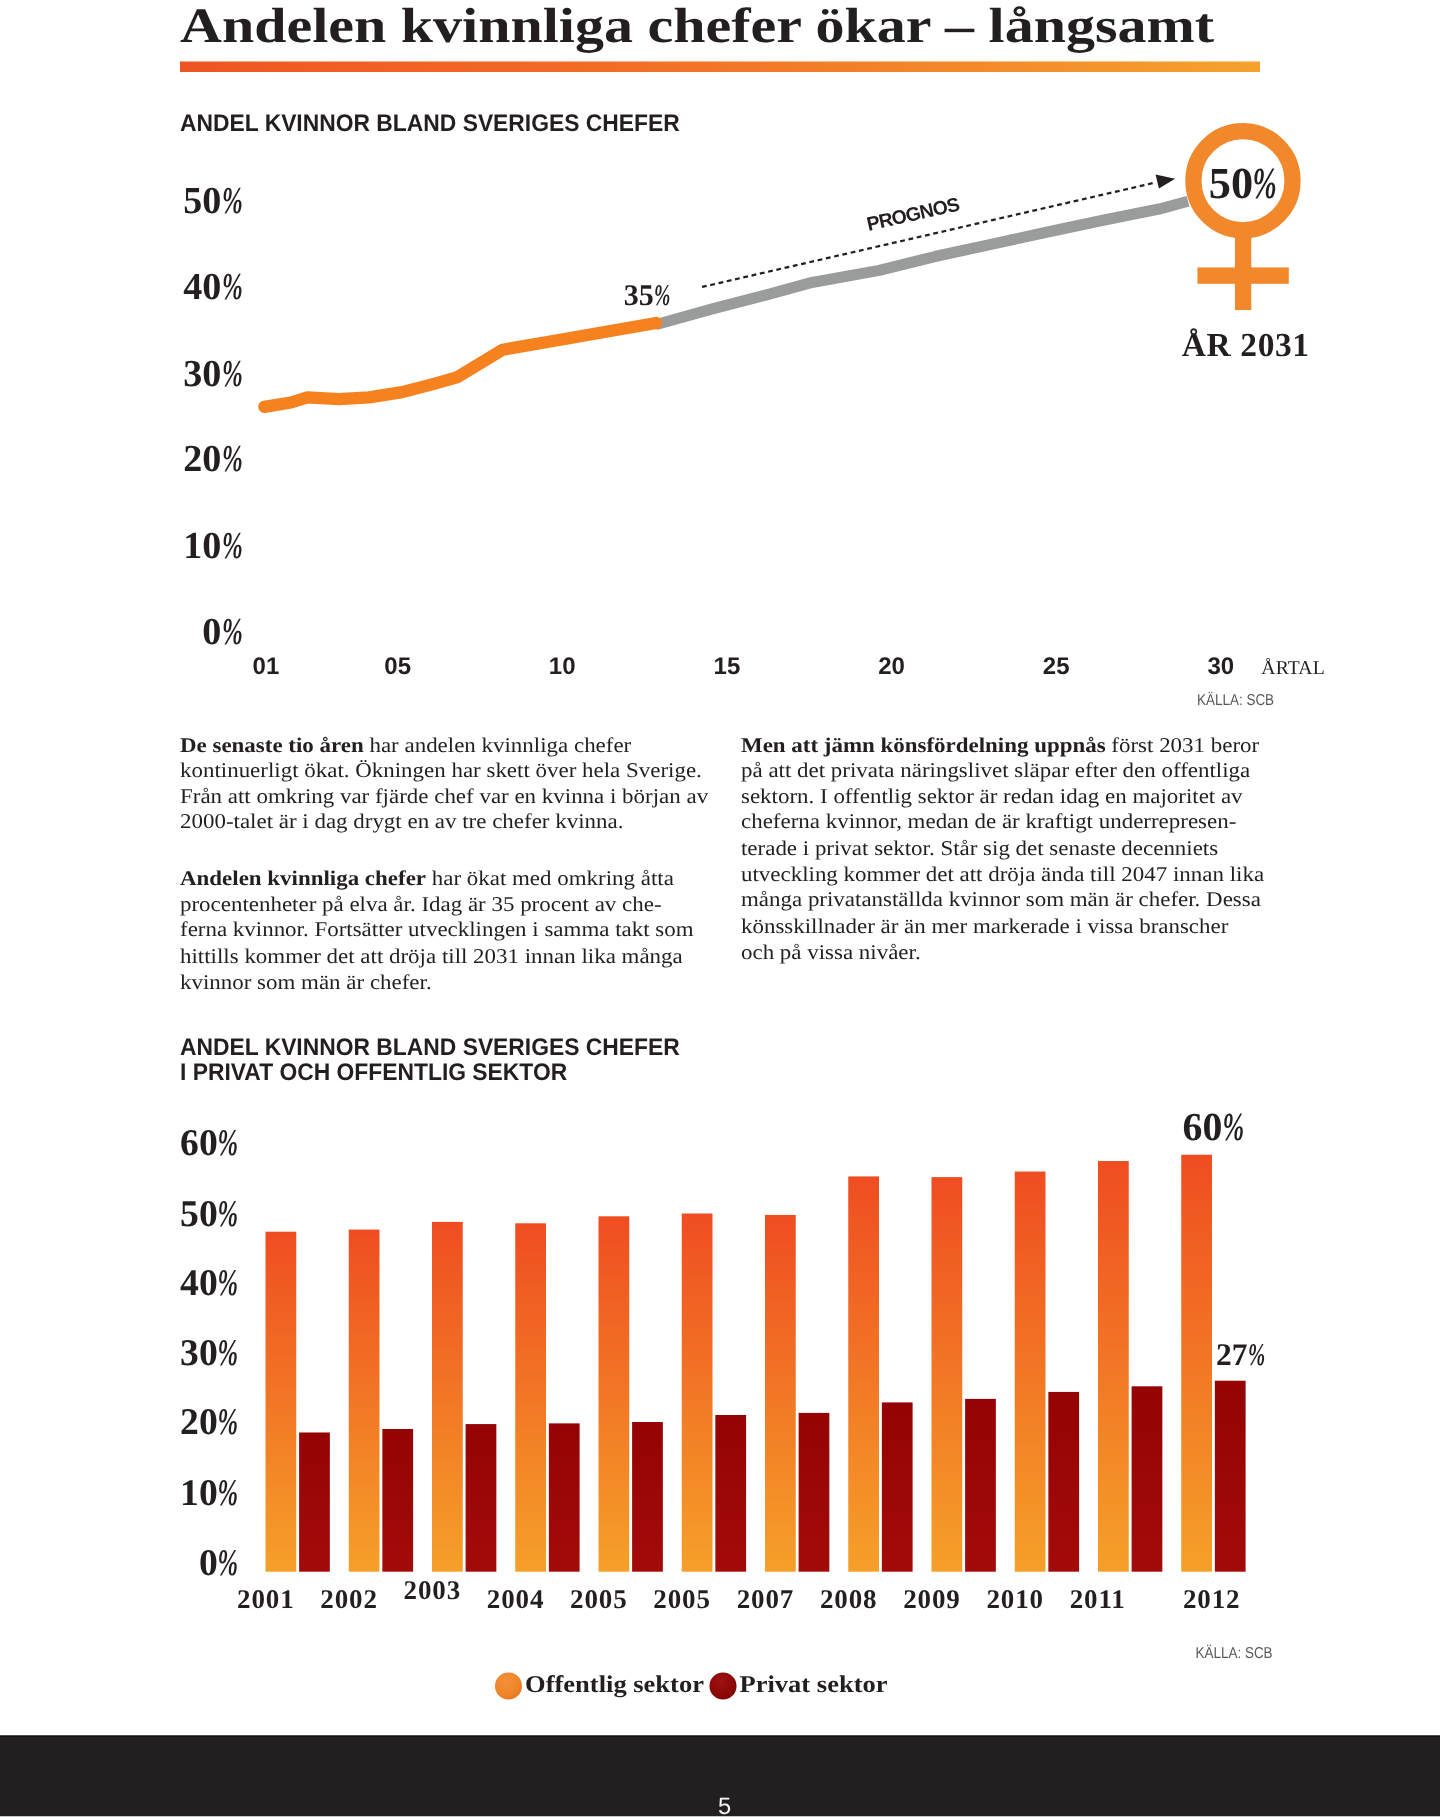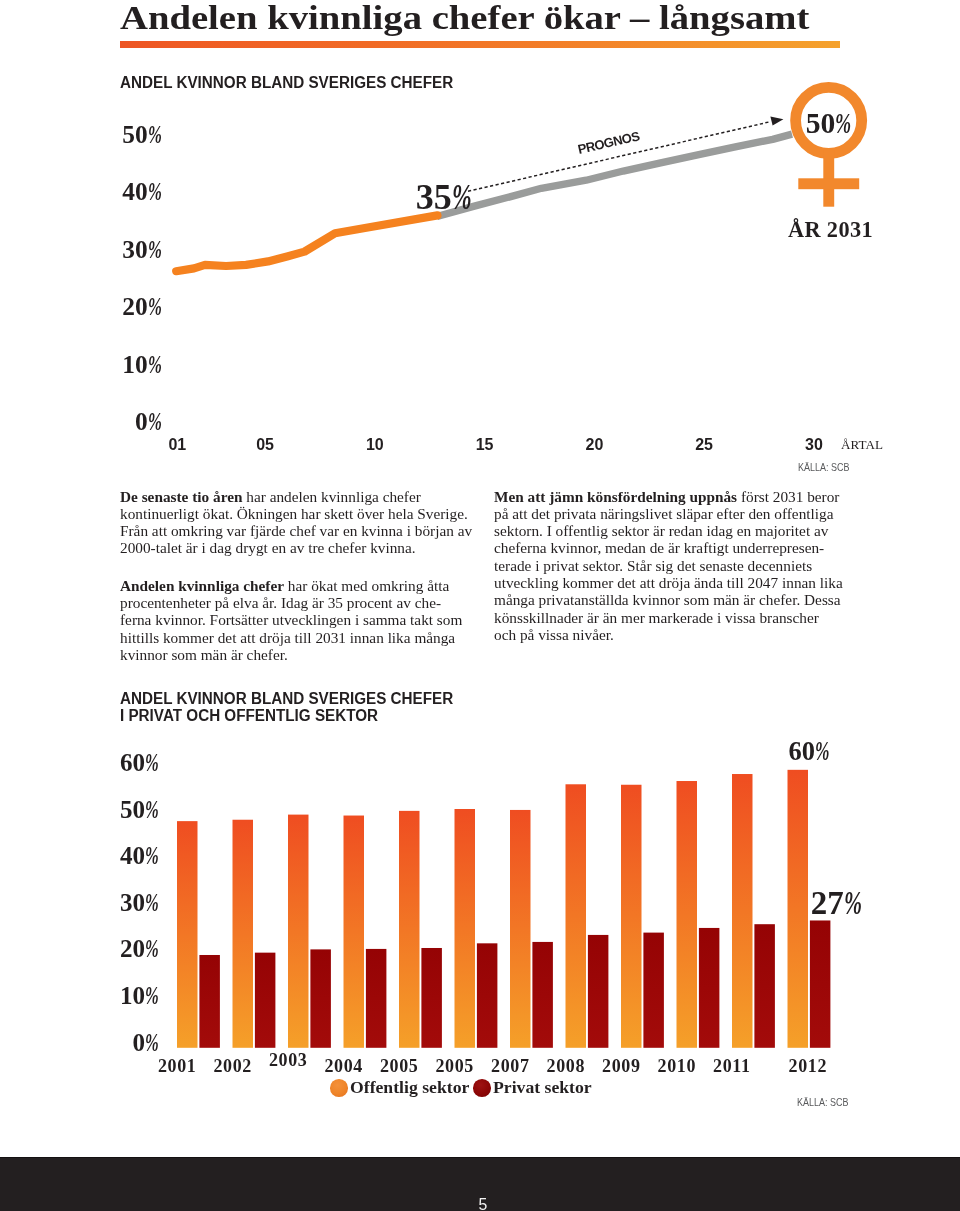--- a/index.html
+++ b/index.html
@@ -27,21 +27,21 @@
   .pc{display:inline-block;transform:scaleX(0.655);transform-origin:0 50%;
         margin-right:-0.345em;}
   .xtick{font-family:"Liberation Sans",sans-serif;font-weight:700;font-size:16px;
         line-height:18px;color:#231f20;text-align:center;white-space:nowrap;}
   #artal{font-family:"Liberation Serif",serif;font-weight:400;font-size:13.1px;
         line-height:18px;color:#231f20;letter-spacing:0.1px;white-space:nowrap;}
   #prognos{left:578.8px;top:142.0px;font-family:"Liberation Sans",sans-serif;font-weight:700;
         font-size:13px;line-height:15px;color:#231f20;letter-spacing:-0.55px;white-space:nowrap;
         transform:rotate(-12.8deg);transform-origin:0 12px;}
   #mark35{left:415.8px;top:182.1px;font-family:"Liberation Serif",serif;font-weight:700;
-        font-size:36px;line-height:30px;color:#231f20;white-space:nowrap;}
+        font-size:20px;line-height:30px;color:#231f20;white-space:nowrap;}
   #mark50{left:805.8px;top:106.5px;font-family:"Liberation Serif",serif;font-weight:700;
         font-size:29.6px;line-height:32px;color:#231f20;white-space:nowrap;}
   #year2031{left:787.9px;top:217.4px;font-family:"Liberation Serif",serif;font-weight:700;
         font-size:22.3px;line-height:25px;color:#231f20;white-space:nowrap;letter-spacing:0.4px;}
 
   
   .bodycol{font-family:"Liberation Serif",serif;font-weight:400;font-size:14px;
         line-height:17.3px;color:#231f20;text-align:left;
         transform:scaleX(1.0925);transform-origin:0 0;}
   .bodycol p{margin:0 0 20.2px 0;}
@@ -52,22 +52,22 @@
 
   
   .ytick2{font-family:"Liberation Serif",serif;font-weight:700;font-size:25.1px;
         line-height:28px;color:#231f20;text-align:right;white-space:nowrap;}
   .xtick2{font-family:"Liberation Serif",serif;font-weight:700;font-size:18px;
         line-height:21px;color:#231f20;text-align:left;white-space:nowrap;
         letter-spacing:0.6px;text-indent:0.6px;}
   #bar-annot-60{left:788.4px;top:737.2px;font-family:"Liberation Serif",serif;font-weight:700;
         font-size:26.5px;line-height:29px;color:#231f20;white-space:nowrap;}
   #bar-annot-27{left:810.7px;top:889.3px;font-family:"Liberation Serif",serif;font-weight:700;
-        font-size:33px;line-height:29px;color:#231f20;white-space:nowrap;}
-  #legend{left:329.9px;top:1079px;height:20px;white-space:nowrap;}
+        font-size:21px;line-height:29px;color:#231f20;white-space:nowrap;}
+  #legend{left:329.9px;top:1115px;height:20px;white-space:nowrap;}
   #legend .dot{display:inline-block;width:17.7px;height:17.7px;border-radius:50%;
         vertical-align:top;}
   #dot-o{background:radial-gradient(circle at 42% 34%,#f4913a 0%,#ef8529 52%,#e46f1d 100%);}
   #dot-r{background:radial-gradient(circle at 42% 34%,#9e1212 0%,#8c0606 55%,#770202 100%);
         margin-left:11.4px;}
   #legend .lbl{font-family:"Liberation Serif",serif;font-weight:700;font-size:16px;
         line-height:17.7px;color:#231f20;margin-left:-1.7px;display:inline-block;
         vertical-align:top;transform:scaleX(1.105);transform-origin:0 50%;}
 
   

